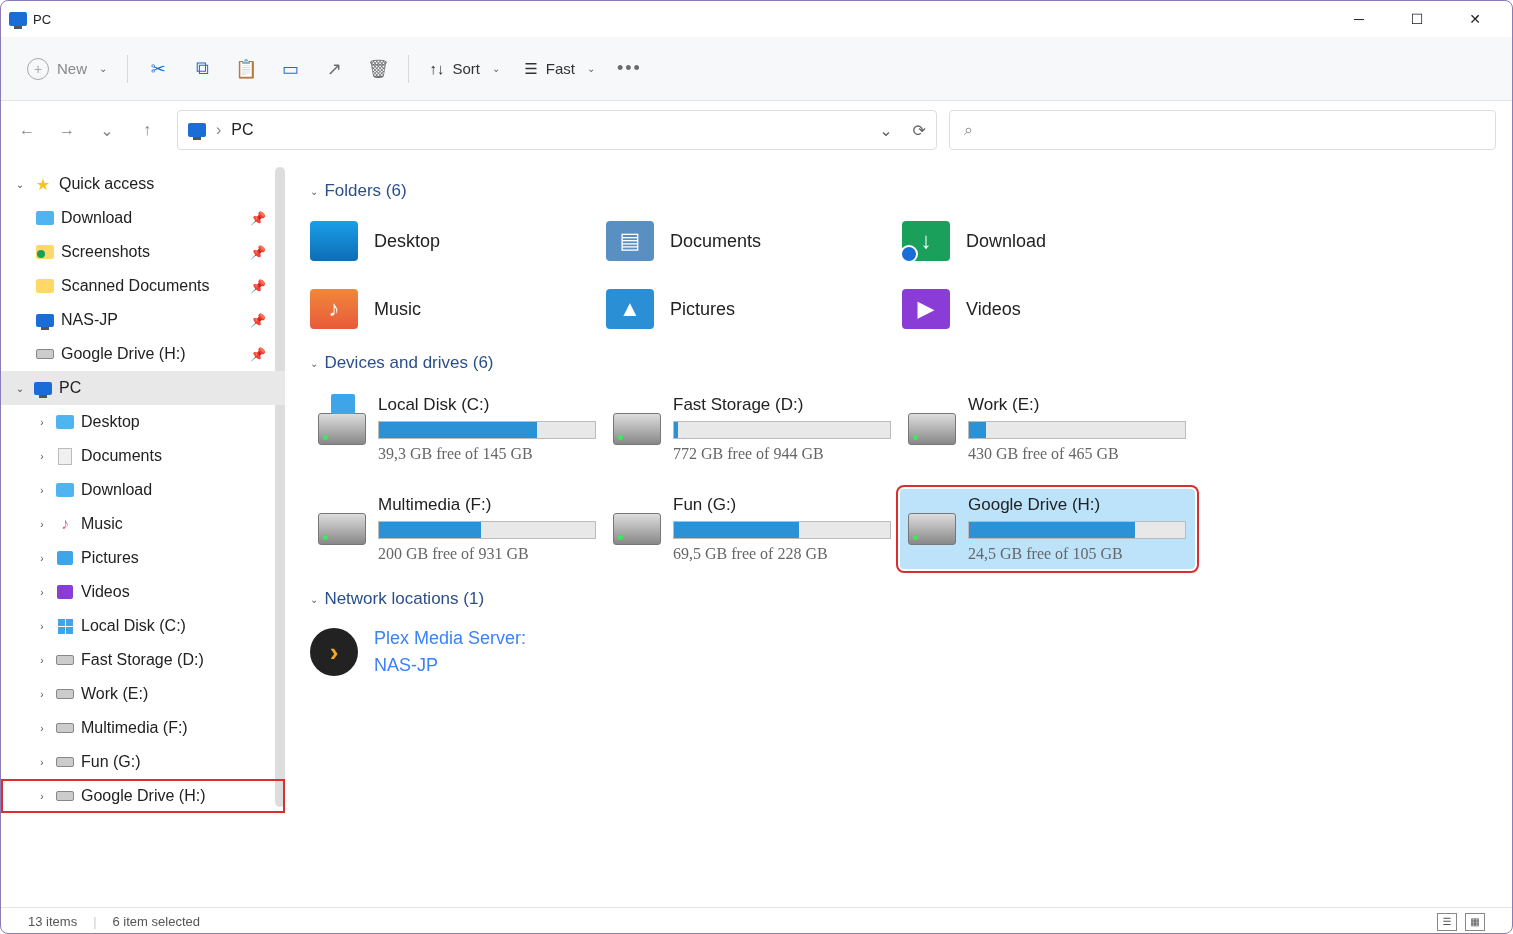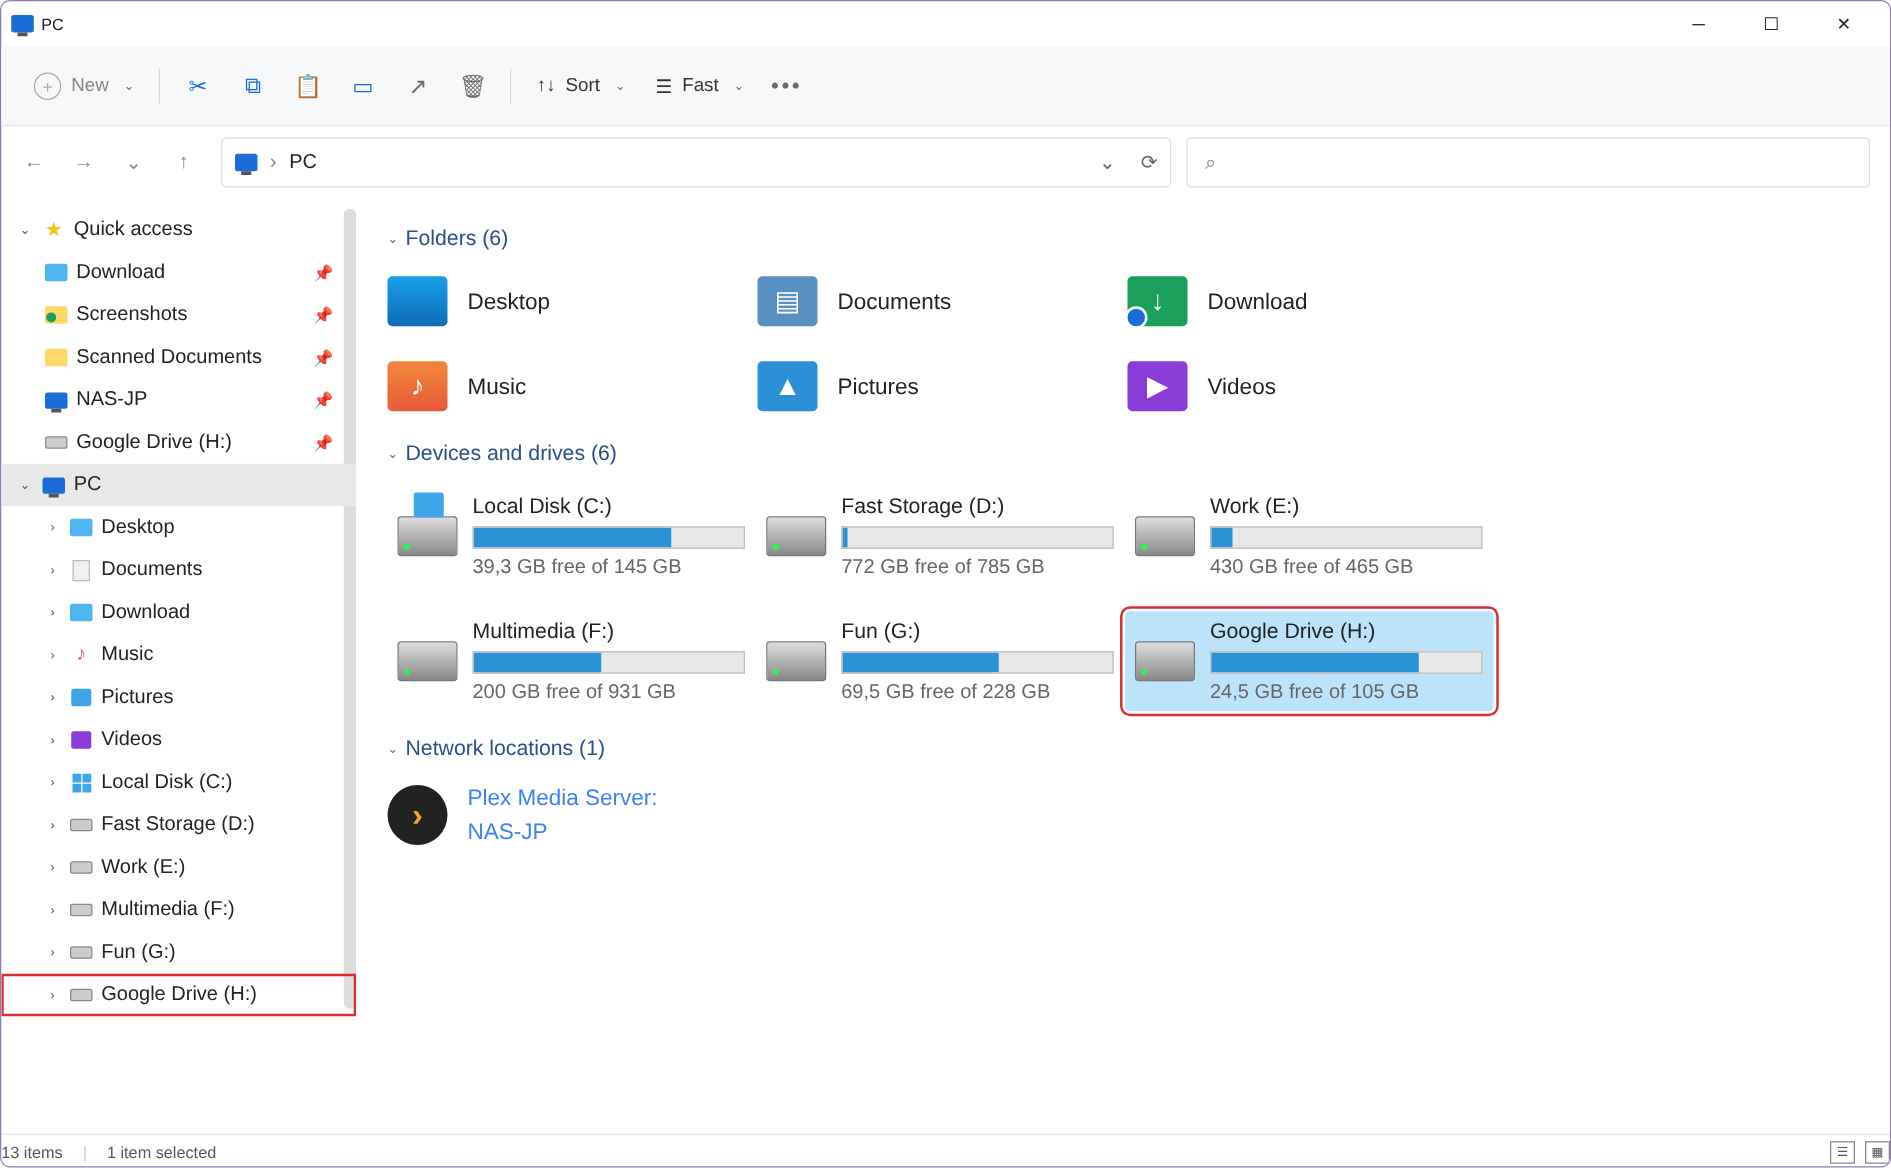--- a/index.html
+++ b/index.html
@@ -87,28 +87,28 @@
 .drive-item { display:flex; gap:12px; padding:6px 8px; border-radius:4px; position:relative; }
 .drive-item.selected { background:#bde3fa; outline:2px solid #d83030; outline-offset:2px; }
 .drive-icon { width:48px; height:32px; align-self:center; background:linear-gradient(#ddd,#888); border-radius:3px; position:relative; border:1px solid #777; }
 .drive-icon::after{content:"";position:absolute;left:4px;bottom:4px;width:5px;height:5px;background:#3aea5a;border-radius:50%;}
 .drive-icon.win::before{content:"";position:absolute;top:-20px;left:12px;width:24px;height:20px;background:
   linear-gradient(#3da5e8,#3da5e8);border-radius:2px;}
 .drive-info { flex:1; }
 .drive-name { font-size:17px; color:#222; margin-bottom:6px; }
 .drive-bar { width:218px; height:18px; border:1px solid #bbb; background:#e8e8e8; margin-bottom:6px; overflow:hidden; }
 .drive-fill { height:100%; background:#2b92d6; }
-.drive-free { font-size:16px; color:#666; }
+.drive-free { font-size:16px; color:#666;font-family:Liberation Serif, serif; }
 
 .net-item { display:flex; align-items:center; gap:16px; }
 .plex-ic { width:48px; height:48px; background:#222; border-radius:50%; display:flex; align-items:center; justify-content:center; color:#f5a623; font-size:26px; font-weight:bold; }
 .net-text { font-size:18px; color:#3b82f6; line-height:1.5; }
 
 
-.statusbar { height:28px; border-top:1px solid #e5e5e5; display:flex; align-items:center; padding:0 0; font-size:13px; color:#555; gap:16px; }
+.statusbar { height:28px; border-top:1px solid #e5e5e5; display:flex; align-items:center; padding:0 27px; font-size:13px; color:#555; gap:16px; }
 .statusbar .sb-right { margin-left:auto; display:flex; gap:8px; }
 .sb-view { width:20px; height:18px; border:1px solid #888; display:flex; align-items:center; justify-content:center; font-size:10px; }
 </style>
 </head>
 <body>
 
 <div class="titlebar">
   <span class="title-icon"></span>
   <span class="title-text">PC</span>
   <div class="win-controls">
@@ -356,21 +356,21 @@
             <div class="drive-free">39,3 GB free of 145 GB</div>
           </div>
         </div>
         <div class="drive-item">
           <div class="drive-icon"></div>
           <div class="drive-info">
             <div class="drive-name">Fast Storage (D:)</div>
             <div class="drive-bar">
               <div class="drive-fill" style="width:2%"></div>
             </div>
-            <div class="drive-free">772 GB free of 785 GB</div>
+            <div class="drive-free">772 GB free of 944 GB</div>
           </div>
         </div>
         <div class="drive-item">
           <div class="drive-icon"></div>
           <div class="drive-info">
             <div class="drive-name">Work (E:)</div>
             <div class="drive-bar">
               <div class="drive-fill" style="width:8%"></div>
             </div>
             <div class="drive-free">430 GB free of 465 GB</div>
@@ -418,18 +418,18 @@
         <div>Plex Media Server:</div>
         <div>NAS-JP</div>
       </div>
     </div>
   </div>
 </div>
 
 <div class="statusbar">
   <span>13 items</span>
   <span style="color:#ccc">|</span>
-  <span>1 item selected</span>
+  <span>6 item selected</span>
   <div class="sb-right">
     <div class="sb-view">☰</div>
     <div class="sb-view">▦</div>
   </div>
 </div>
 
 </body></html>

